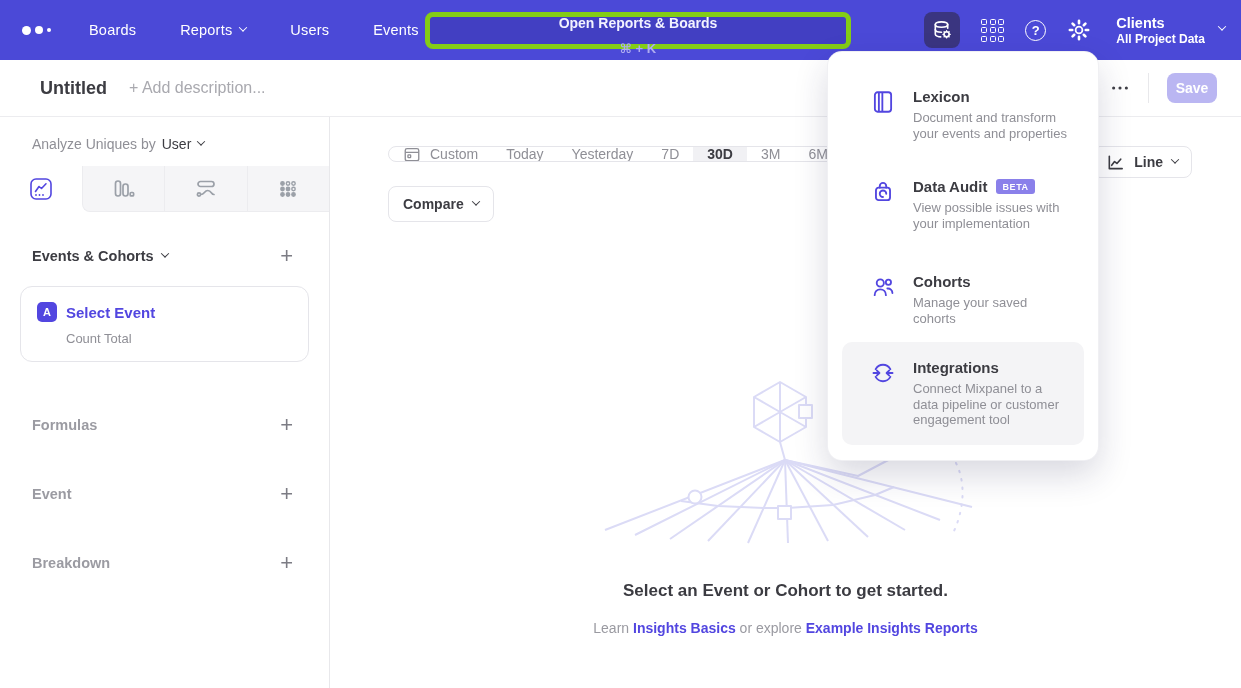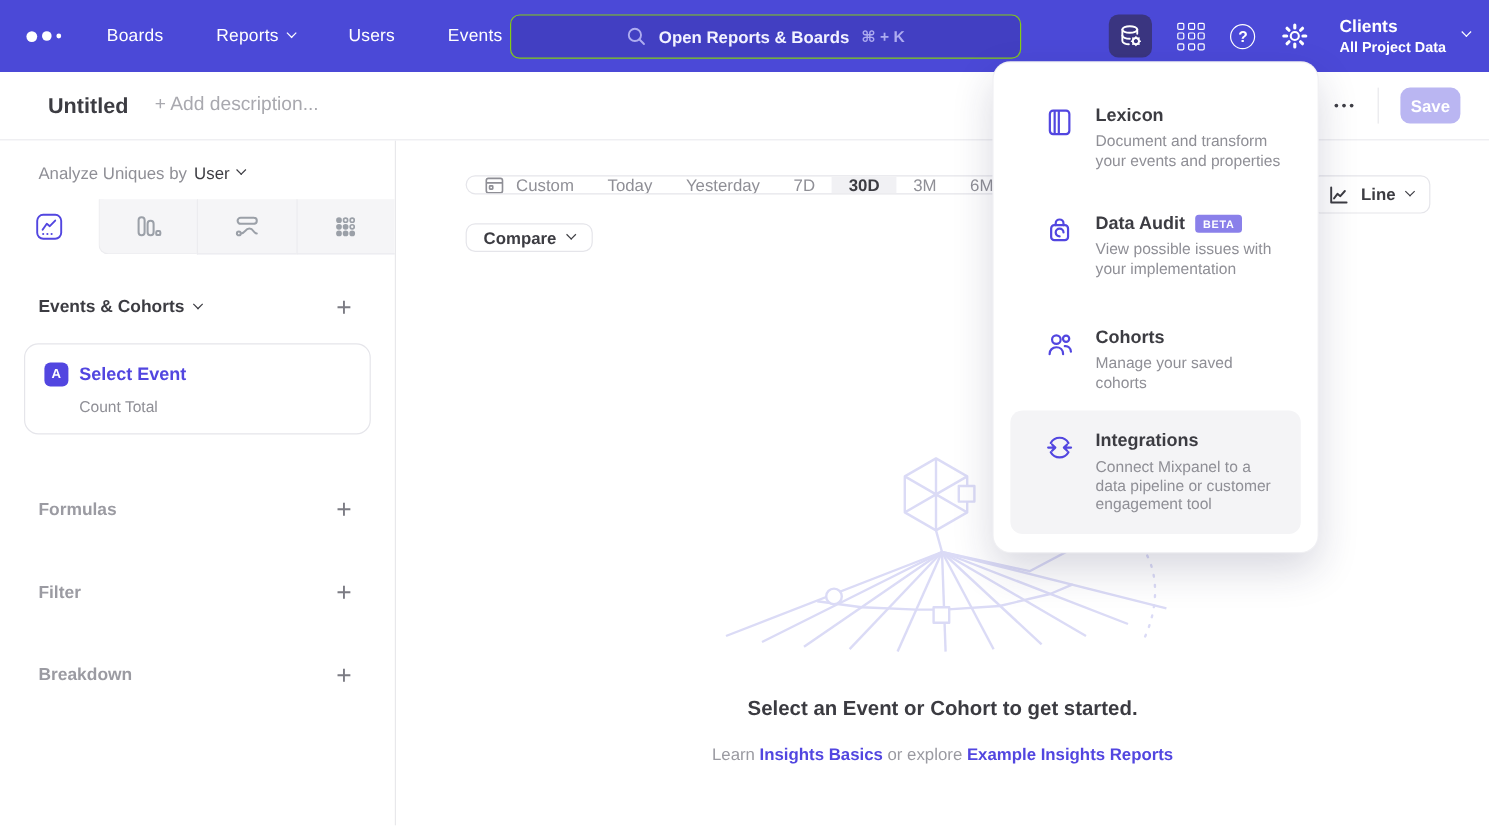--- a/index.html
+++ b/index.html
@@ -9,21 +9,21 @@
 
   
   .navbar { position:relative; height:60px; background:#4b49d7; display:flex; align-items:center; }
   .logo { display:flex; align-items:center; gap:4px; margin-left:22px; }
   .logo i { display:block; border-radius:50%; background:#fff; }
   .logo i.d1{width:9px;height:9px;} .logo i.d2{width:8px;height:8px;} .logo i.d3{width:4px;height:4px;}
   .nav-links { display:flex; align-items:center; margin-left:38px; gap:44px; }
   .nav-link { color:#ffffff; font-size:14.5px; font-weight:400; letter-spacing:.2px; display:flex; align-items:center; gap:8px; cursor:pointer; }
   .chev { width:6px; height:6px; border-right:1.8px solid currentColor; border-bottom:1.8px solid currentColor; transform:rotate(45deg) translate(-1px,-1px); display:inline-block; }
   .chev.up-adjust { margin-top:-3px; }
-  .searchbar { position:absolute; left:425px; top:12px; width:426px; height:37px; background:#423fc2; border:1px solid #84cc16; border-radius:8px; display:flex; align-items:center; justify-content:center; gap:10px; cursor:pointer; }
+  .searchbar { position:absolute; left:425px; top:12px; width:426px; height:37px; background:#423fc2; border:5px solid #84cc16; border-radius:8px; display:flex; align-items:center; justify-content:center; gap:10px; cursor:pointer;flex-direction:column; }
   .searchbar .stext { color:#f2f2ff; font-size:14px; font-weight:600; }
   .searchbar .skey  { color:#aeacf0; font-size:13px; font-weight:600; }
   .nav-right { position:absolute; right:16px; top:0; height:60px; display:flex; align-items:center; gap:21px; }
   .icon-btn { display:flex; align-items:center; justify-content:center; cursor:pointer; color:#fff; }
   .db-box { width:36px; height:36px; border-radius:8px; background:#3a3580; }
   .grid-icon { display:grid; grid-template-columns:repeat(3,6px); grid-template-rows:repeat(3,6px); gap:2.5px; }
   .grid-icon b { border:1.5px solid #fff; border-radius:1.5px; }
   .help-circle { width:21px; height:21px; border:1.7px solid #fff; border-radius:50%; color:#fff; font-size:13px; font-weight:700; display:flex; align-items:center; justify-content:center; }
   .project { display:flex; align-items:center; gap:14px; cursor:pointer; color:#fff; margin-left:4px; }
   .project .pname { font-size:14.5px; font-weight:700; line-height:18px; }
@@ -61,21 +61,21 @@
   .event-card { margin:20px 20px 0 20px; border:1px solid #e5e5ea; border-radius:12px; padding:15px 16px; cursor:pointer; }
   .event-card .row1 { display:flex; align-items:center; gap:9px; }
   .letter-badge { width:20px; height:20px; border-radius:5px; background:#5246e0; color:#fff; font-size:11px; font-weight:700; display:flex; align-items:center; justify-content:center; }
   .event-title { color:#5246e0; font-size:15px; font-weight:700; }
   .event-sub { margin:9px 0 0 29px; color:#8f8f96; font-size:13px; }
 
   
   .seg-control { position:absolute; left:58px; top:29px; height:16px; display:flex; align-items:stretch; background:#fff; border:1px solid #e5e5ea; border-radius:8px; overflow:hidden; z-index:1; }
   .seg { display:flex; align-items:center; gap:9px; padding:0 14px; font-size:14px; color:#8f8f96; cursor:pointer; white-space:nowrap; }
   .seg.selected { background:#f1f1f4; color:#3c3c42; font-weight:700; }
-  .compare-btn { position:absolute; left:58px; top:69px; height:24px; padding:0 14px; display:flex; align-items:center; gap:9px; background:#fff; border:1px solid #e5e5ea; border-radius:8px; font-size:14px; font-weight:600; color:#3c3c42; cursor:pointer; z-index:1; }
+  .compare-btn { position:absolute; left:58px; top:69px; height:36px; padding:0 14px; display:flex; align-items:center; gap:9px; background:#fff; border:1px solid #e5e5ea; border-radius:8px; font-size:14px; font-weight:600; color:#3c3c42; cursor:pointer; z-index:1; }
   .hidden-dd { position:absolute; left:687px; top:29px; width:70px; height:32px; background:#fff; border:1px solid #e5e5ea; border-radius:8px; display:flex; align-items:center; justify-content:flex-end; padding-right:13px; color:#3c3c42; cursor:pointer; z-index:1; }
   .line-btn { position:absolute; right:49px; top:29px; height:32px; padding:0 13px; display:flex; align-items:center; gap:9px; background:#fff; border:1px solid #e5e5ea; border-radius:8px; font-size:14px; font-weight:600; color:#3c3c42; cursor:pointer; z-index:1; }
 
   
   .wireframe { position:absolute; left:255px; top:243px; z-index:0; pointer-events:none; }
   .empty { position:absolute; left:0; right:0; top:464px; text-align:center; z-index:1; }
   .empty h2 { font-size:17px; font-weight:700; color:#3b3b41; }
   .empty .sub { margin-top:19px; font-size:14px; color:#9a9aa1; }
   .empty .link { color:#5246e0; font-weight:700; cursor:pointer; }
 
@@ -258,21 +258,21 @@
           <span class="event-title">Select Event</span>
         </div>
         <div class="event-sub">Count Total</div>
       </div>
 
       <div class="side-section sec-muted sec-formulas">
         <span>Formulas</span>
         <span class="plus">+</span>
       </div>
       <div class="side-section sec-muted sec-filter">
-        <span>Filter</span>
+        <span>Event</span>
         <span class="plus">+</span>
       </div>
       <div class="side-section sec-muted sec-breakdown">
         <span>Breakdown</span>
         <span class="plus">+</span>
       </div>
     </div>
 
     <div class="main">
 

